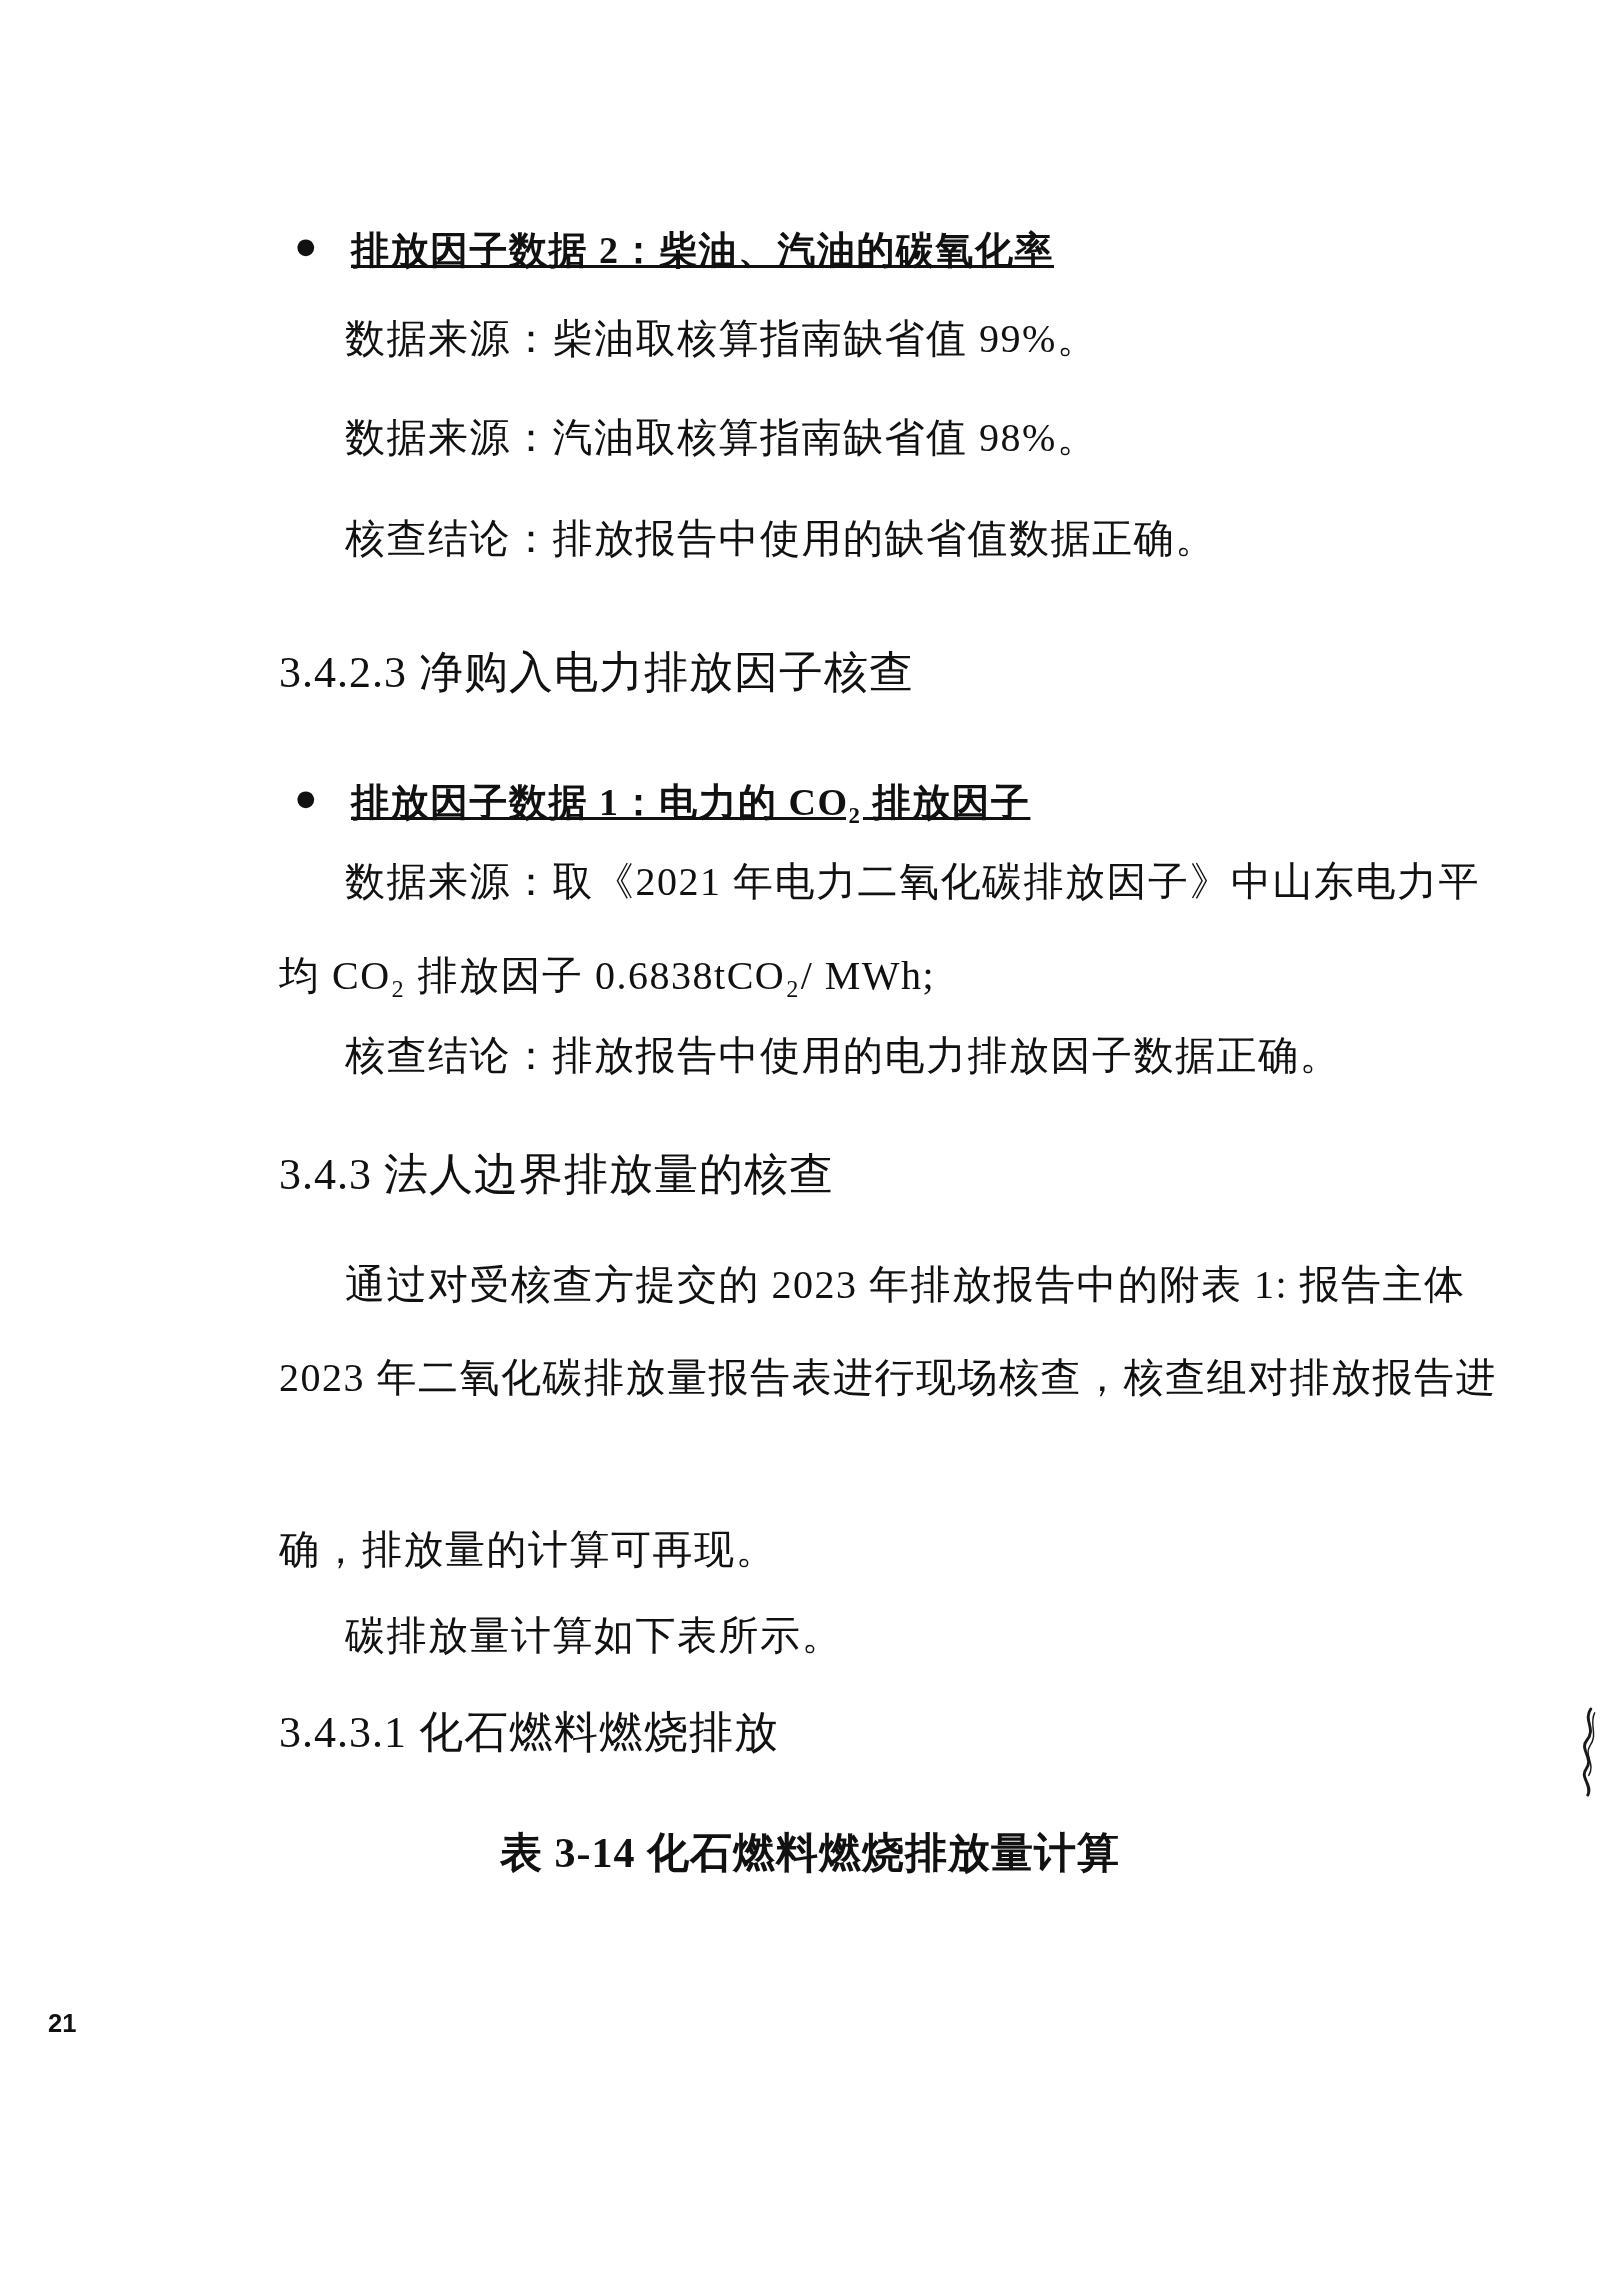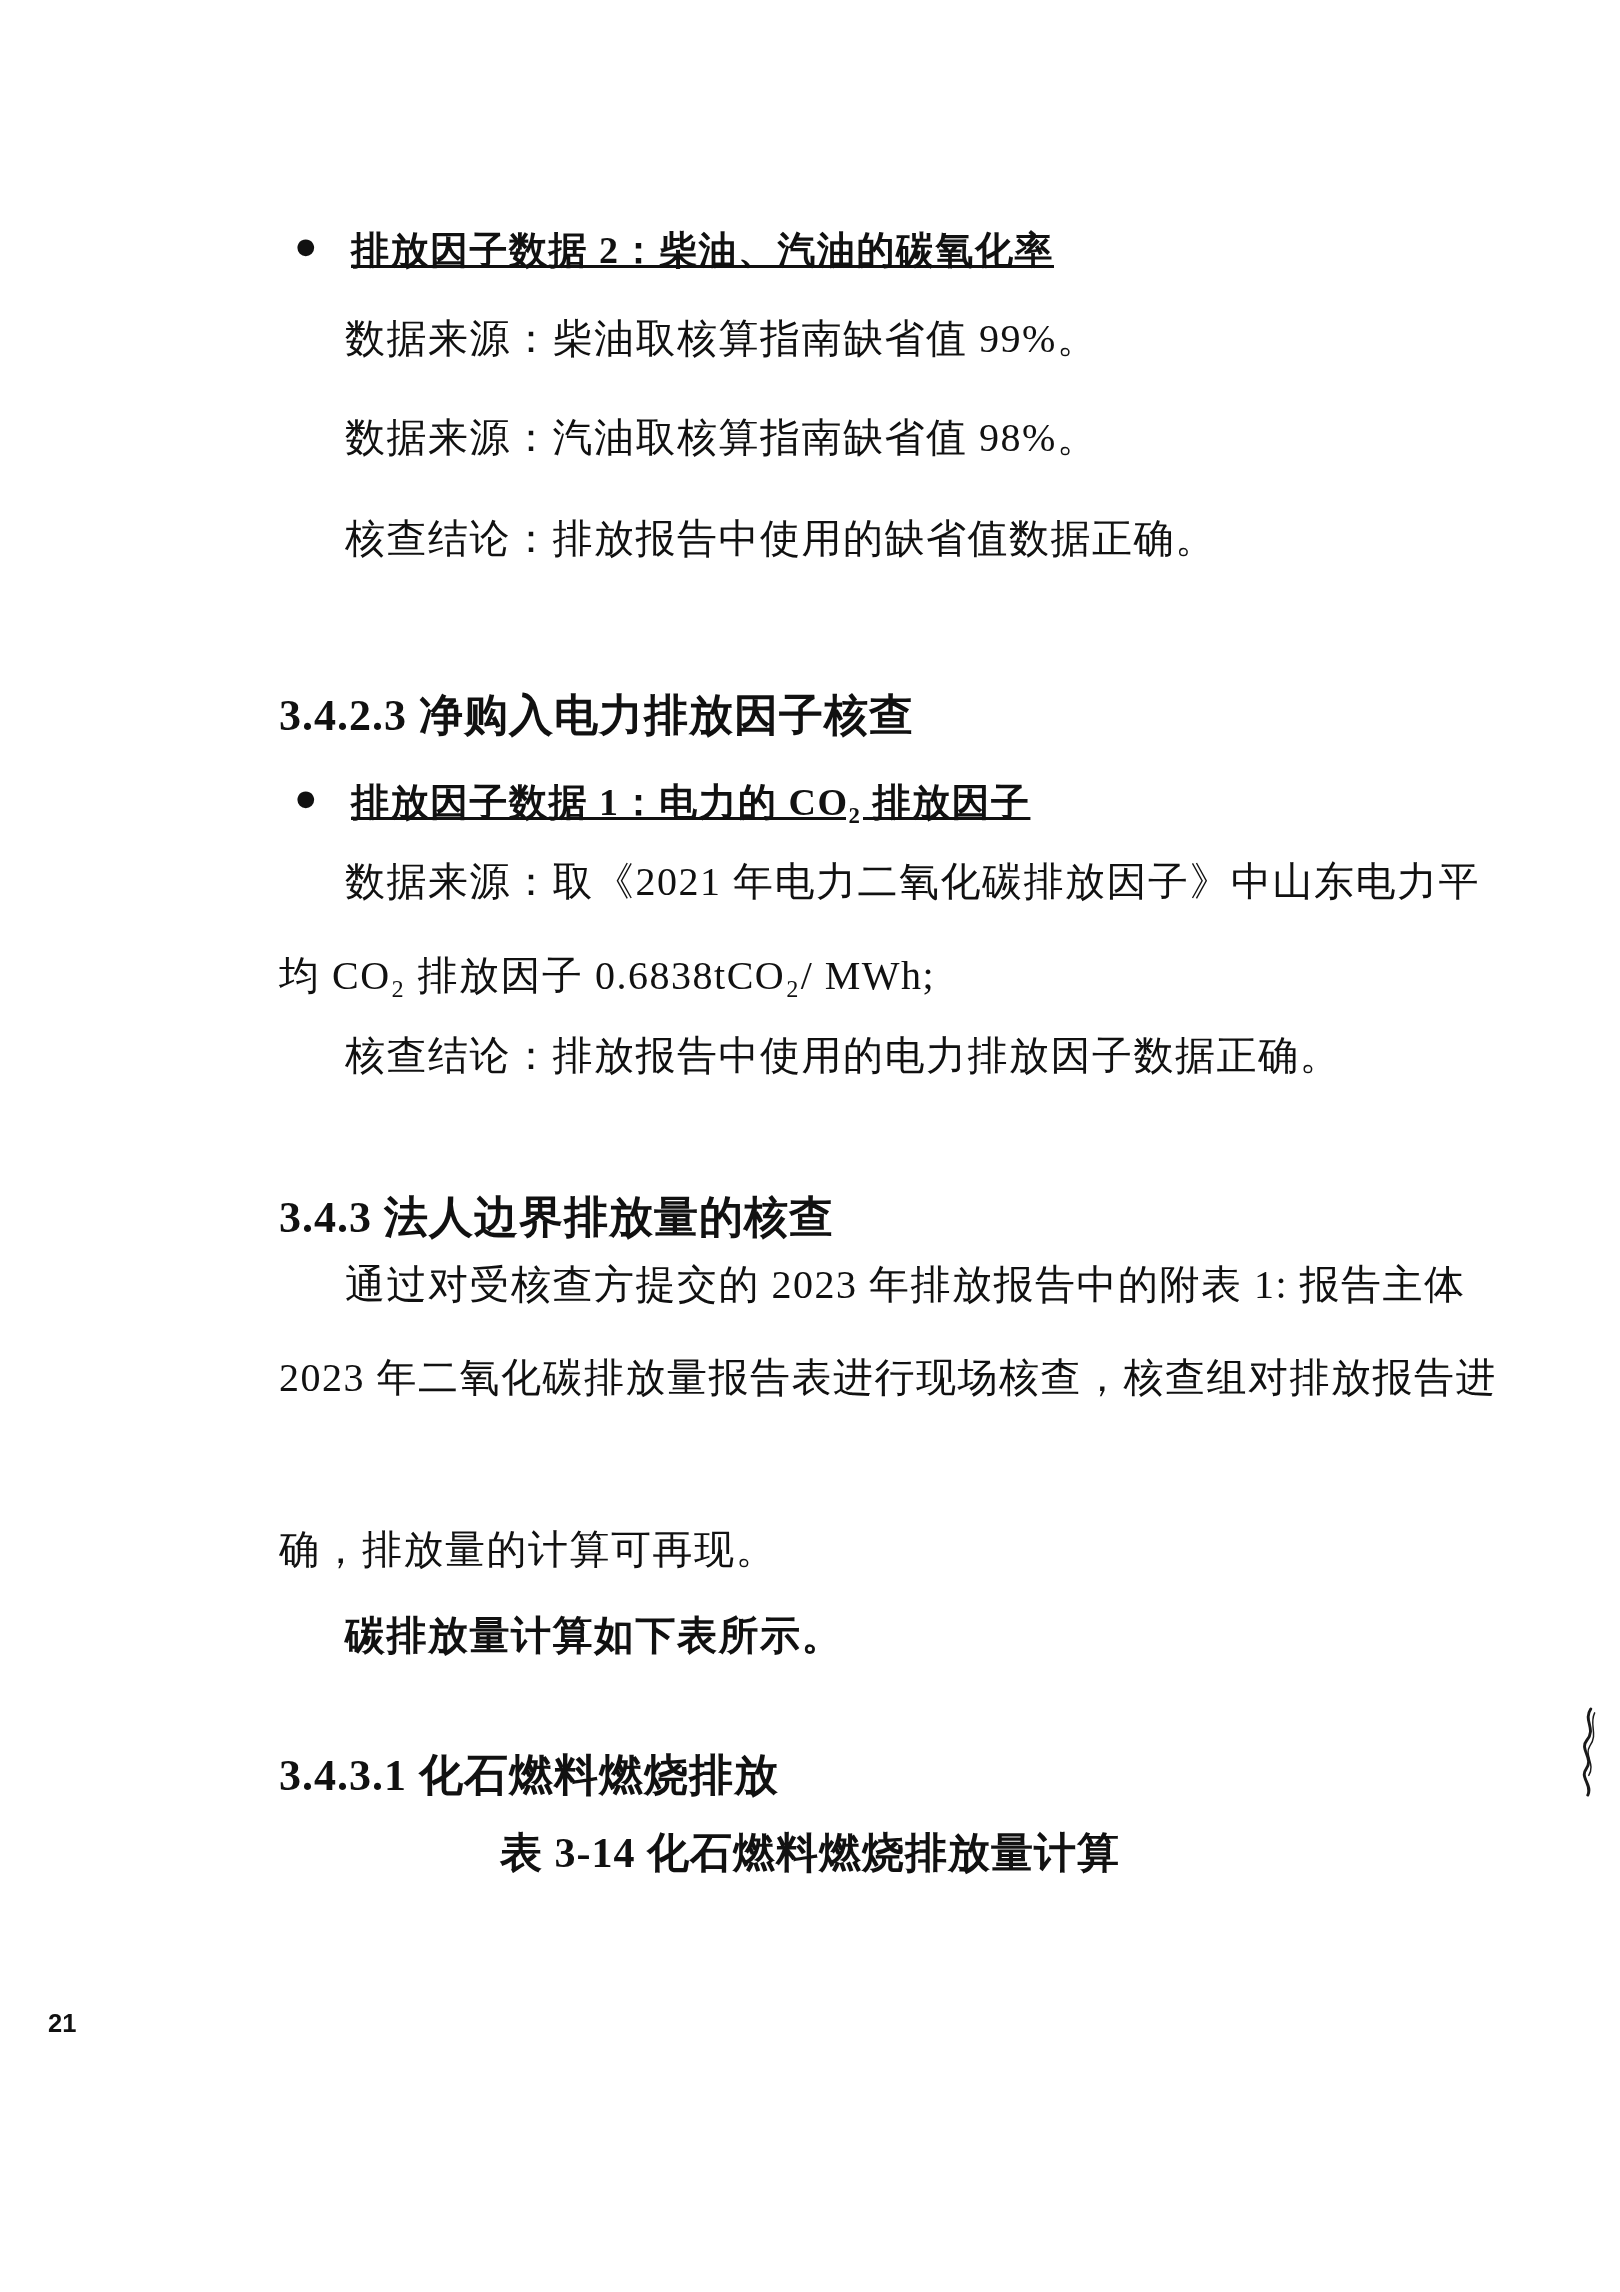--- a/index.html
+++ b/index.html
@@ -19,23 +19,22 @@
   }
   .line {
     position: absolute;
     white-space: nowrap;
     font-size: 40px;
     letter-spacing: 1.5px;
     line-height: 1.25;
   }
   .heading {
     font-size: 44px;
-    font-weight: 700;
+    font-weight: 400;
     letter-spacing: 1px;
-    margin-top: 43px;
   }
   .bullet-line {
     position: absolute;
     white-space: nowrap;
   }
   .bullet-marker {
     position: absolute;
     left: 0;
     top: 3.9px;
     font-size: 39px;
@@ -108,21 +107,21 @@
   <div class="line" style="left:279px; top:951px;">均 CO₂ 排放因子 0.6838tCO₂/ MWh;</div>
 
   <div class="line" style="left:345px; top:1031px;">核查结论：排放报告中使用的电力排放因子数据正确。</div>
 
   <div class="line heading" style="left:279px; top:1147px;">3.4.3 法人边界排放量的核查</div>
 
   <div class="line" style="left:345px; top:1260px;">通过对受核查方提交的 2023 年排放报告中的附表 1: 报告主体</div>
   <div class="line" style="left:279px; top:1353px;">2023 年二氧化碳排放量报告表进行现场核查，核查组对排放报告进</div>
   <div class="line" style="left:279px; top:1525px;text-align:right;">确，排放量的计算可再现。</div>
 
-  <div class="line" style="left:345px; top:1611px;font-weight:bold;">碳排放量计算如下表所示。</div>
+  <div class="line" style="left:345px; top:1611px;">碳排放量计算如下表所示。</div>
 
   <div class="line heading" style="left:279px; top:1705px;">3.4.3.1 化石燃料燃烧排放</div>
 
   <div class="caption" style="top:1825px;">表 3-14 化石燃料燃烧排放量计算</div>
 
   <svg class="artifact" viewBox="0 0 26 92">
     <path d="M14,2 C6,14 20,22 10,34 C2,44 18,52 9,64 C3,72 16,80 11,90" fill="none" stroke="#1a1a1a" stroke-width="3" stroke-linecap="round"></path>
     <path d="M18,6 C12,18 22,28 13,40 C7,50 19,58 12,70" fill="none" stroke="#1a1a1a" stroke-width="1.5" stroke-linecap="round"></path>
   </svg>
 

